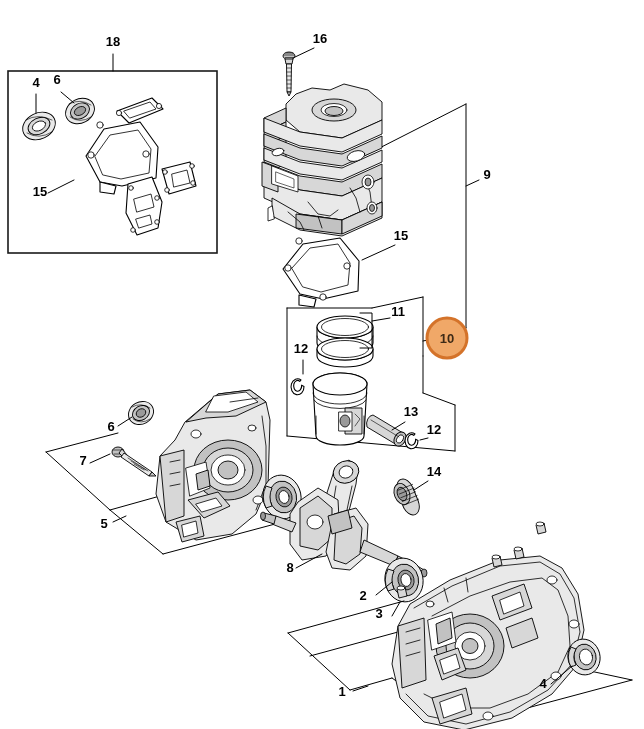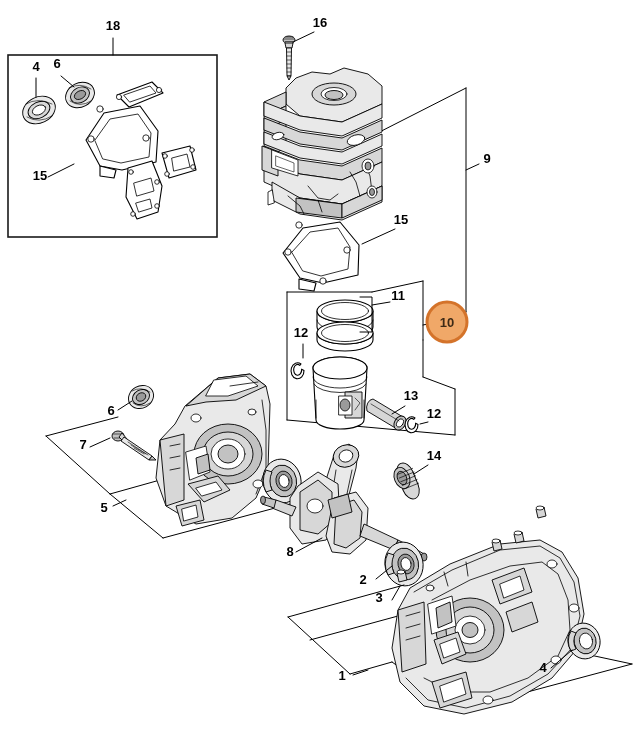--- a/index.html
+++ b/index.html
@@ -1,21 +1,21 @@
 <!DOCTYPE html>
 <html><head>
 <meta charset="utf-8">
 <title>Parts Diagram</title>
 <style>
   html,body{margin:0;padding:0;background:#ffffff;}
   body{
     font-family:"Liberation Sans", sans-serif;
     width:644px;height:729px;overflow:hidden;position:relative;
   }
-  #diagram-root{position:relative;width:644px;height:645px;background:#fff;}
+  #diagram-root{position:relative;width:644px;height:645px;background:#fff;margin-top:16px;}
   svg#parts-svg{display:block;width:644px;height:729px;}
   .ln-thin{fill:none;stroke:#000;stroke-width:0.8;stroke-linecap:round;stroke-linejoin:round;}
   .ln-hair{fill:none;stroke:#000;stroke-width:0.6;stroke-linecap:round;stroke-linejoin:round;}
   .lead{fill:none;stroke:#000;stroke-width:1.0;stroke-linecap:round;}
   .brk{fill:none;stroke:#000;stroke-width:1.0;stroke-linecap:round;stroke-linejoin:round;}
   .boxline{fill:none;stroke:#1a1a1a;stroke-width:1.6;}
   .pw{fill:#ffffff;stroke:#000;stroke-width:1.1;stroke-linejoin:round;stroke-linecap:round;}
   .pw-t{fill:#ffffff;stroke:#000;stroke-width:0.8;stroke-linejoin:round;stroke-linecap:round;}
   .pg{fill:#e9e9e9;stroke:#000;stroke-width:0.9;stroke-linejoin:round;}
   .pg2{fill:#d7d7d7;stroke:#000;stroke-width:0.9;stroke-linejoin:round;}

